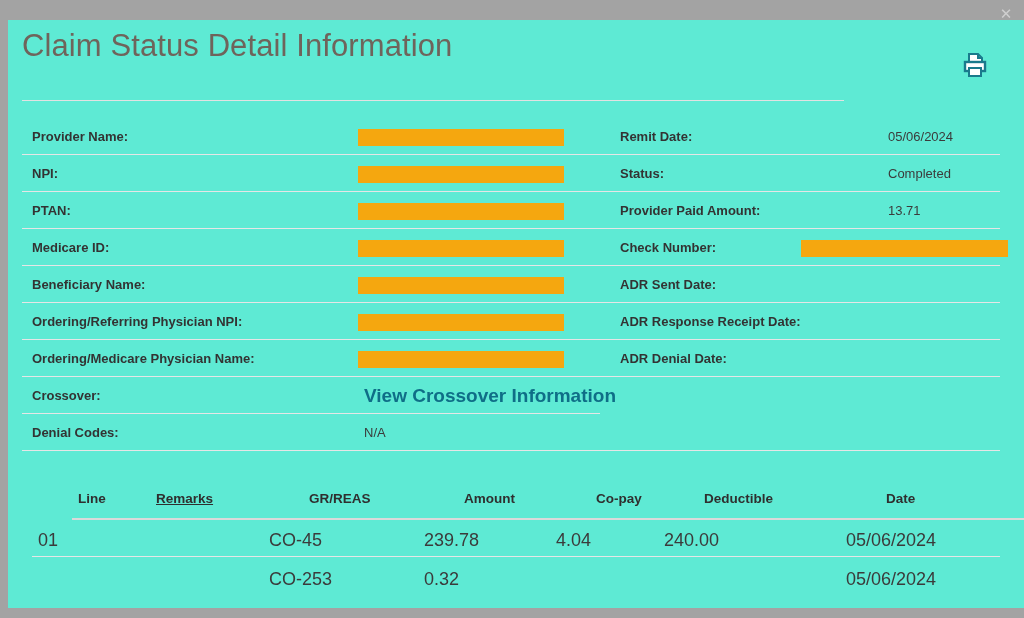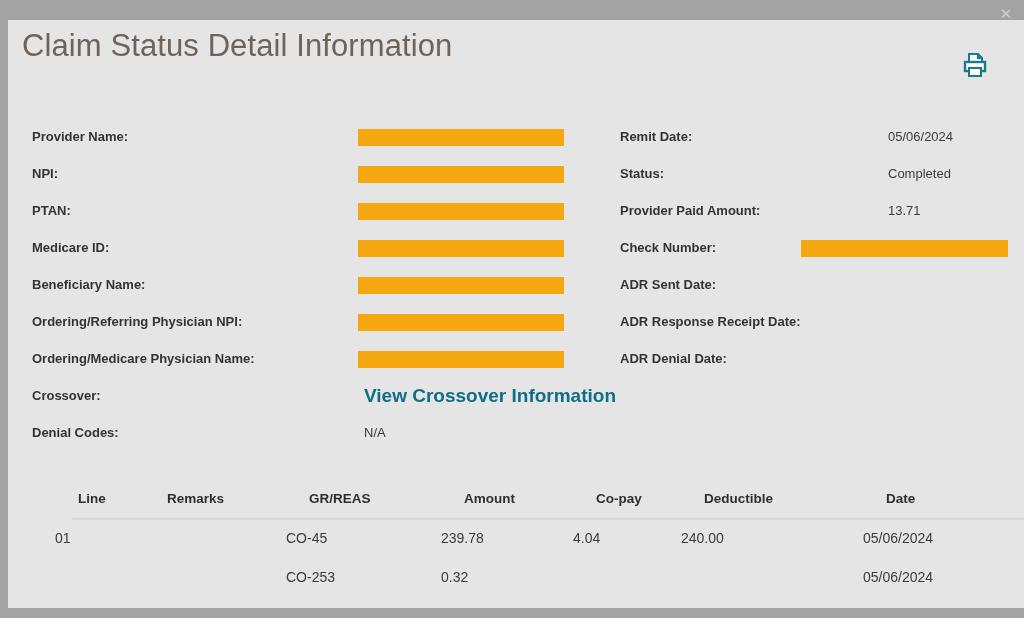--- a/index.html
+++ b/index.html
@@ -36,21 +36,21 @@
     font-family: "Liberation Sans", sans-serif;
     cursor: pointer;
     user-select: none;
   }
   .modal-panel {
     position: absolute;
     left: 8px;
     top: 20px;
     width: 1016px;
     height: 588px;
-    background: #e5e5e5;
+    background: #5eead4;
   }
 
   
   .modal-header {
     position: relative;
     height: 80px;
   }
   .page-title {
     position: absolute;
     left: 14px;
@@ -175,37 +175,36 @@
     height: 2px;
     background: #dadada;
   }
   .table-row {
     position: relative;
     height: 39px;
   }
   .table-row .cell {
     position: absolute;
     top: 12px;
-    font-size: 14px;
+    font-size: 18px;
     font-weight: 400;
     color: #3b3b3b;
     white-space: nowrap;
-    margin-left: 17px;
   }
   .table-row .row-sep {
     position: absolute;
     left: 24px;
     bottom: 0;
     width: 968px;
     height: 1px;
     background: #e6e6e6;
   }
 
   .c-line       { left: 30px; }
-  .c-remarks    { left: 119px; }
+  .c-remarks    { left: 108px; text-decoration: underline; }
   .c-grreas     { left: 261px; }
   .c-amount     { left: 416px; }
   .c-copay      { left: 548px; }
   .c-deductible { left: 656px; }
   .c-date       { left: 838px; }
 </style>
 </head>
 <body>
 
 <div class="modal-frame">

